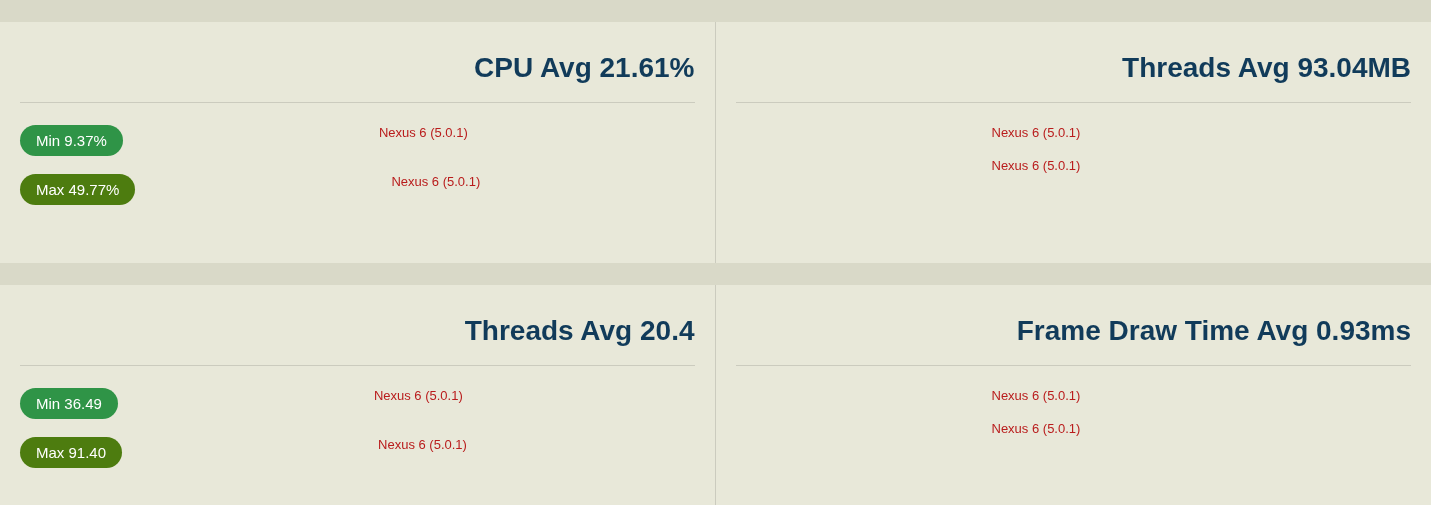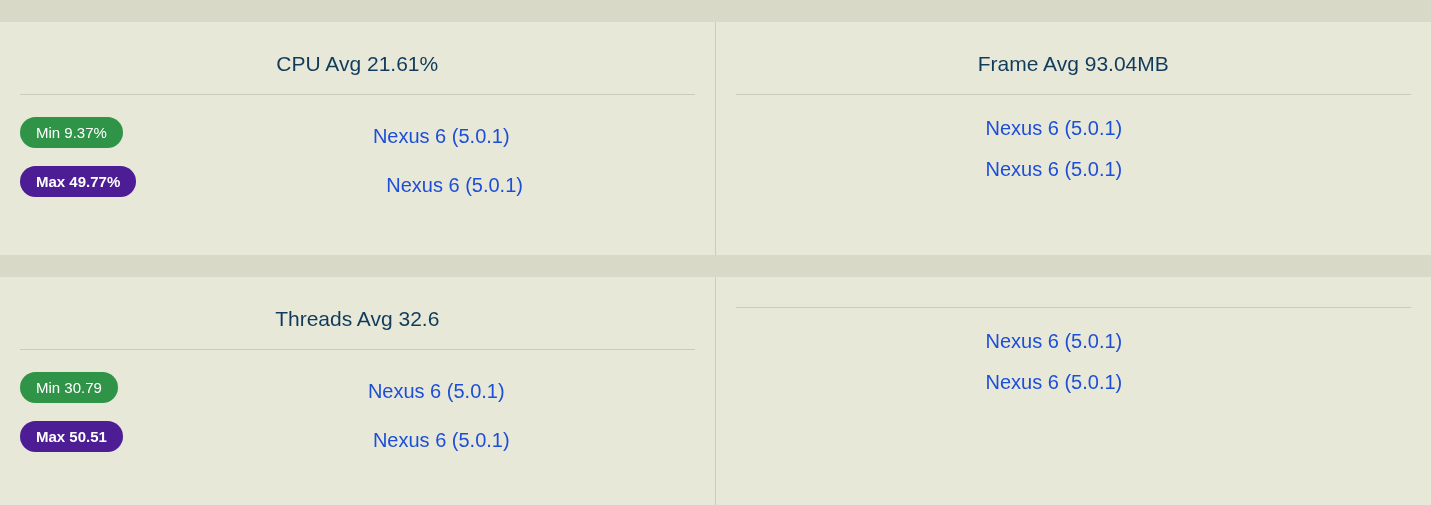--- a/index.html
+++ b/index.html
@@ -18,53 +18,54 @@
       background: #d9d9c8;
       grid-column: 1 / -1;
     }
     .panel {
       background: #e8e8d9;
       padding: 30px 20px 40px 20px;
       position: relative;
     }
     .panel.left { border-right: 1px solid rgba(0,0,0,0.12); }
     .title {
-      font-size: 21px;
-      font-weight: 400;
+      font-size: 28px;
+      font-weight: 700;
       color: #113b5a;
-      text-align: center;
+      text-align: right;
       margin-bottom: 18px;
     }
     .hr {
       height: 1px;
       background: rgba(0,0,0,0.12);
       margin: 0 0 22px 0;
     }
     .stat-row {
       display: flex;
-      align-items: flex-end;
+      align-items: flex-start;
       justify-content: space-between;
       margin-bottom: 18px;
     }
     .pill {
       display: inline-block;
       padding: 7px 16px;
       border-radius: 999px;
       font-size: 15px;
       color: #fff;
       white-space: nowrap;
     }
     .pill.min { background: #2f9447; }
-    .pill.max { background: #4c1d95; font-weight: bold; }
+    .pill.max { background: #4d7c0f; }
     .device {
-      color: #1d4ed8;
-      font-size: 20px;
+      color: #b91c1c;
+      font-size: 13px;
       flex: 1;
       text-align: left;
       padding-left: 250px;
+      margin-left: 6px;
     }
   </style>
 </head>
 <body>
 
 <div class="grid">
   <div class="row-gap"></div>
 
   <div class="panel left">
     <div class="title">CPU Avg 21.61%</div>
@@ -73,46 +74,47 @@
       <span class="pill min">Min 9.37%</span>
       <span class="device">Nexus 6 (5.0.1)</span>
     </div>
     <div class="stat-row">
       <span class="pill max">Max 49.77%</span>
       <span class="device">Nexus 6 (5.0.1)</span>
     </div>
   </div>
 
   <div class="panel">
-    <div class="title">Frame Avg 93.04MB</div>
+    <div class="title">Threads Avg 93.04MB</div>
     <div class="hr"></div>
     <div class="stat-row">
       <span class="device">Nexus 6 (5.0.1)</span>
     </div>
     <div class="stat-row">
       <span class="device">Nexus 6 (5.0.1)</span>
     </div>
   </div>
 
   <div class="row-gap"></div>
 
   <div class="panel left">
-    <div class="title">Threads Avg 32.6</div>
+    <div class="title">Threads Avg 20.4</div>
     <div class="hr"></div>
     <div class="stat-row">
-      <span class="pill min">Min 30.79</span>
+      <span class="pill min">Min 36.49</span>
       <span class="device">Nexus 6 (5.0.1)</span>
     </div>
     <div class="stat-row">
-      <span class="pill max">Max 50.51</span>
+      <span class="pill max">Max 91.40</span>
       <span class="device">Nexus 6 (5.0.1)</span>
     </div>
   </div>
 
   <div class="panel">
+    <div class="title">Frame Draw Time Avg 0.93ms</div>
     <div class="hr"></div>
     <div class="stat-row">
       <span class="device">Nexus 6 (5.0.1)</span>
     </div>
     <div class="stat-row">
       <span class="device">Nexus 6 (5.0.1)</span>
     </div>
   </div>
 </div>
 

